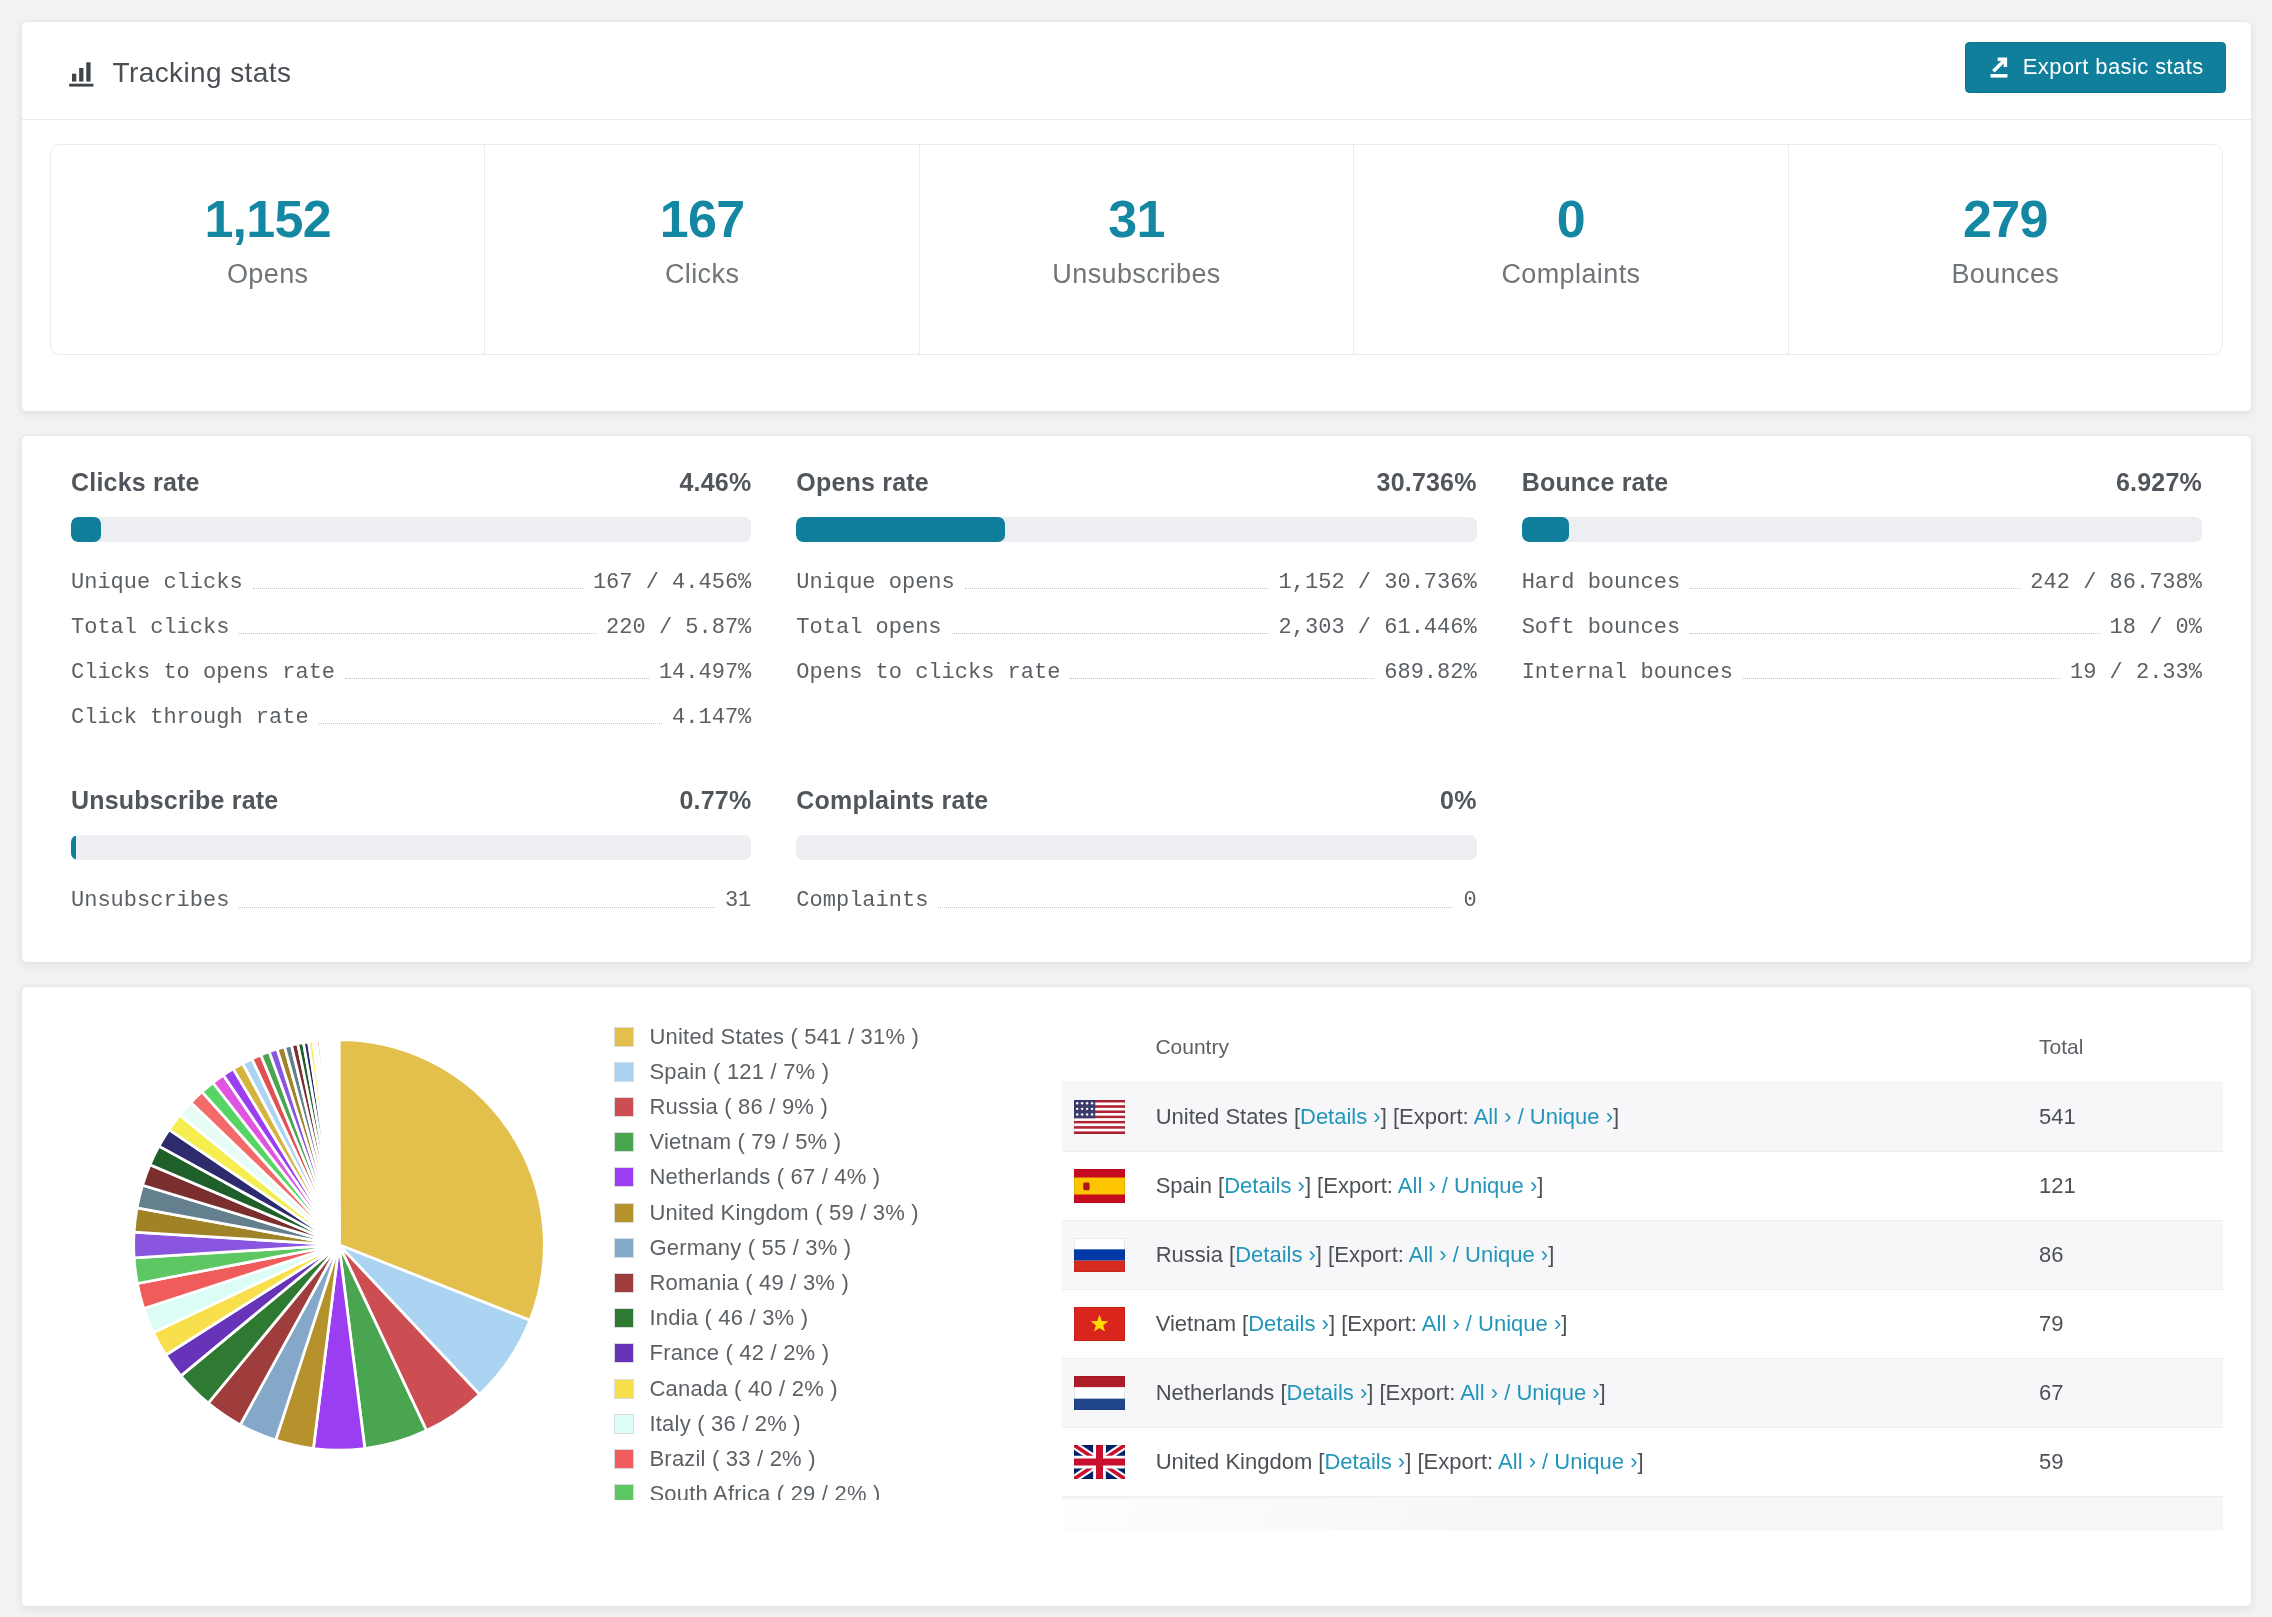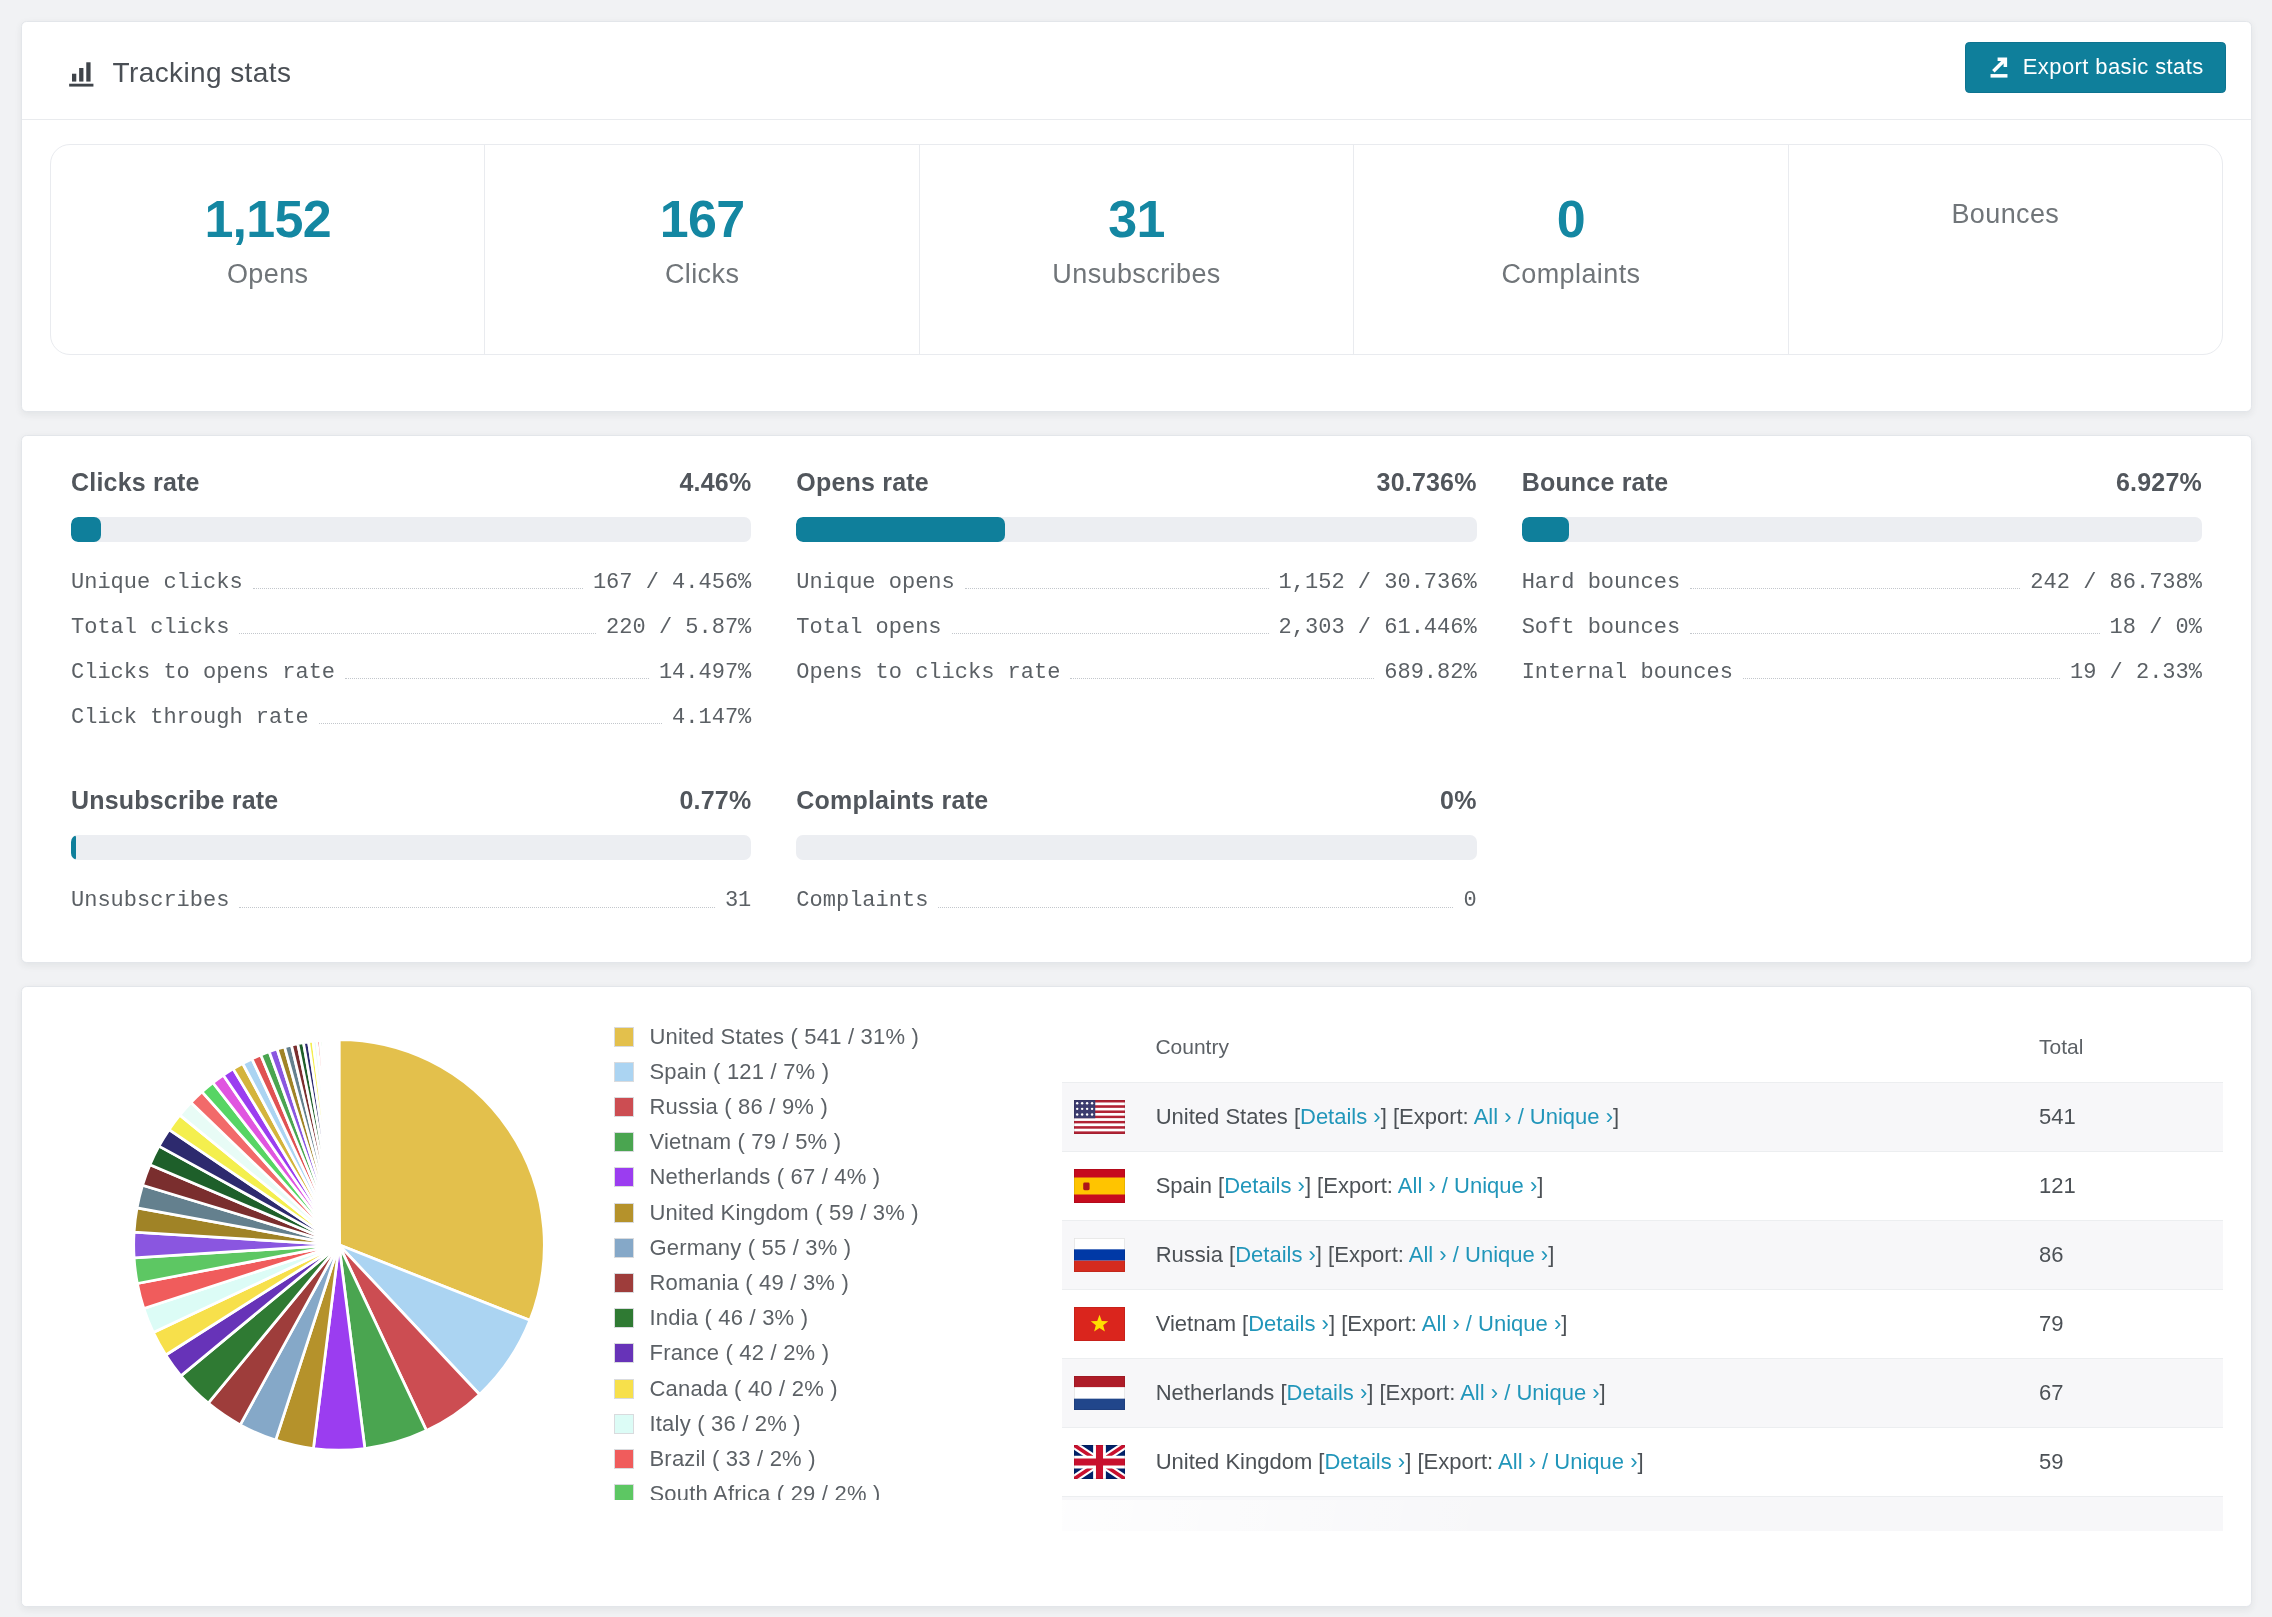--- a/index.html
+++ b/index.html
@@ -42,21 +42,21 @@
     font-size: 22px;
     font-family: inherit;
     cursor: pointer;
     letter-spacing: 0.4px;
   }
 
   
   .stats-row {
     margin: 24px 28px 56px;
     border: 1.4px solid #e9ebef;
-    border-radius: 20px;
+    border-radius: 10px;
     display: flex;
   }
   .stat-cell { flex: 1; text-align: center; padding: 44px 0 64px; }
   .stat-cell + .stat-cell { border-left: 1.4px solid #e9ebef; }
   .stat-value { font-size: 52px; font-weight: 700; color: #1487a2; letter-spacing: -0.7px; }
   .stat-label { font-size: 27px; color: #707579; margin-top: 10px; letter-spacing: 0.4px; }
 
   
   .rates-grid {
     padding: 32px 49px 49px;
@@ -155,20 +155,21 @@
         </div>
         <div class="stat-cell">
           <div class="stat-value">31</div>
           <div class="stat-label">Unsubscribes</div>
         </div>
         <div class="stat-cell">
           <div class="stat-value">0</div>
           <div class="stat-label">Complaints</div>
         </div>
         <div class="stat-cell">
+          <div class="stat-value">279</div>
           <div class="stat-label">Bounces</div>
         </div>
       </div>
   </div>
 
   <div class="card">
     <div class="rates-grid" id="rates-grid">
         <div class="rate-block">
           <div class="rate-head">
             <span class="rate-title">Clicks rate</span>

